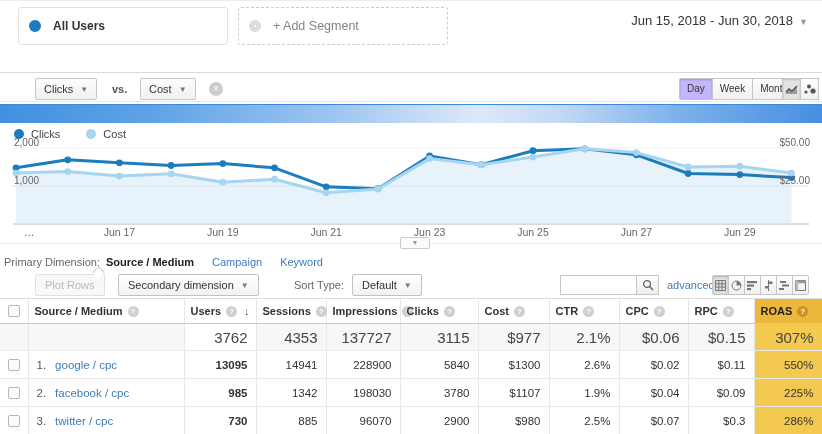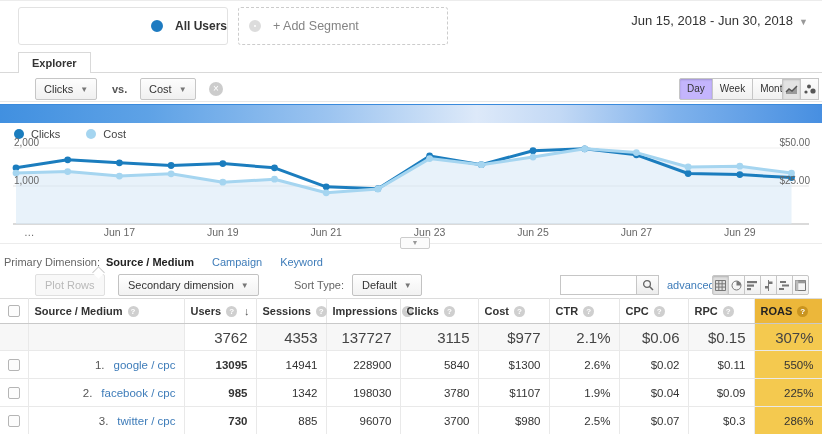--- a/index.html
+++ b/index.html
@@ -2,21 +2,21 @@
 <html><head>
 <meta charset="utf-8">
 <style>
   html,body{margin:0;padding:0;background:#fff;}
   .app{position:relative;width:822px;height:434px;background:#fff;overflow:hidden;
        font-family:"Liberation Sans",sans-serif;border-top:1px solid #ececec;box-sizing:border-box;}
   .app *{box-sizing:border-box;}
 
   
   .seg-card{position:absolute;top:6px;height:38px;width:210px;border-radius:3px;display:flex;align-items:center;background:#fff;cursor:pointer;}
-  .seg-all{left:18px;border:1px solid #e2e2e2;justify-content:flex-end;}
+  .seg-all{left:18px;border:1px solid #e2e2e2;}
   .seg-add{left:238px;border:1px dashed #ccc;}
   .donut{border-radius:50%;margin-left:10px;flex:0 0 auto;}
   .donut-blue{width:10px;height:10px;border:6px solid #1e7bc1;}
   .donut-gray{width:12px;height:12px;border:5px solid #dcdcdc;}
   .seg-text{margin-left:12px;line-height:1.25;}
   .seg-title{font-size:12px;font-weight:bold;color:#333;}
   .seg-sub{font-size:10px;color:#828282;margin-top:1px;}
   .add-label{font-size:12.5px;color:#848484;margin-left:12px;}
   .date-range{position:absolute;top:12px;right:14px;font-size:13px;font-weight:normal;color:#333;cursor:pointer;}
   .date-caret{color:#999;font-size:9px;margin-left:6px;}
@@ -107,21 +107,21 @@
       line-height:11px;text-align:center;margin-left:5px;font-weight:bold;flex:0 0 auto;cursor:pointer;}
   .sort-arrow{margin-left:auto;color:#555;font-size:11px;font-weight:normal;}
   th.roas-h{background:#ecb73a;color:#222;}
   th.roas-h .help{background:#c9941f;}
   .data-table td{border-bottom:1px solid #e9e9e9;border-right:1px solid #e9e9e9;font-size:11.5px;color:#333;
       padding:0 8px;text-align:right;white-space:nowrap;overflow:hidden;background:#fff;}
   tr.sum td{height:27px;background:#f7f7f7;font-size:15px;color:#444;}
   tr.sum td.users-cell{background:#fff;}
   tr.data-row td{height:28px;}
   td.cb-cell,th.cb-col{text-align:center;padding:0;}
-  td.src-cell{text-align:right;}
+  td.src-cell{text-align:left;}
   .row-num{color:#555;margin-right:9px;}
   .src-link{color:#3e7cb9;text-decoration:none;cursor:pointer;}
   td.users-val{font-weight:bold;}
   td.roas{background:#f4c94f !important;color:#333;}
   .cb{width:12px;height:12px;border:1px solid #b5b5b5;border-radius:2px;background:#fcfcfc;margin:0 auto;cursor:pointer;}
 </style>
 </head>
 <body>
 
 <div class="app">
@@ -134,21 +134,20 @@
   </div>
   <div class="seg-card seg-add">
     <span class="donut donut-gray"></span>
     <span class="add-label">+ Add Segment</span>
   </div>
   <div class="date-range">
     <span>Jun 15, 2018 - Jun 30, 2018</span><span class="date-caret">▼</span>
   </div>
 
   <div class="tab-line"></div>
-  <div class="tab">Explorer</div>
 
   <div class="metric-btn" id="metric-a">
     <span>Clicks</span>
     <span class="caret">▼</span>
   </div>
   <div class="vs">vs.</div>
   <div class="metric-btn" id="metric-b">
     <span>Cost</span>
     <span class="caret">▼</span>
   </div>
@@ -443,21 +442,21 @@
       <td class="roas">225%</td>
     </tr>
     <tr class="data-row">
       <td class="cb-cell">
             <div class="cb"></div>
           </td>
       <td class="src-cell"><span class="row-num">3.</span><a class="src-link">twitter / cpc</a></td>
       <td class="users-val">730</td>
       <td>885</td>
       <td>96070</td>
-      <td>3700</td>
+      <td>2900</td>
       <td>$980</td>
       <td>2.5%</td>
       <td>$0.07</td>
       <td>$0.3</td>
       <td class="roas">286%</td>
     </tr>
 
   </tbody>
     </table>
 </div>

